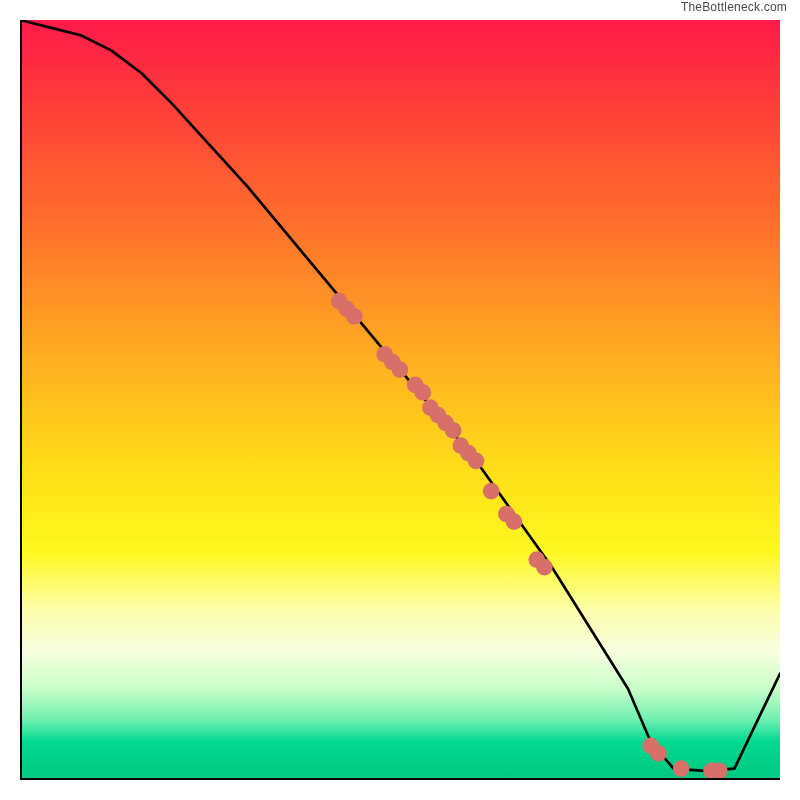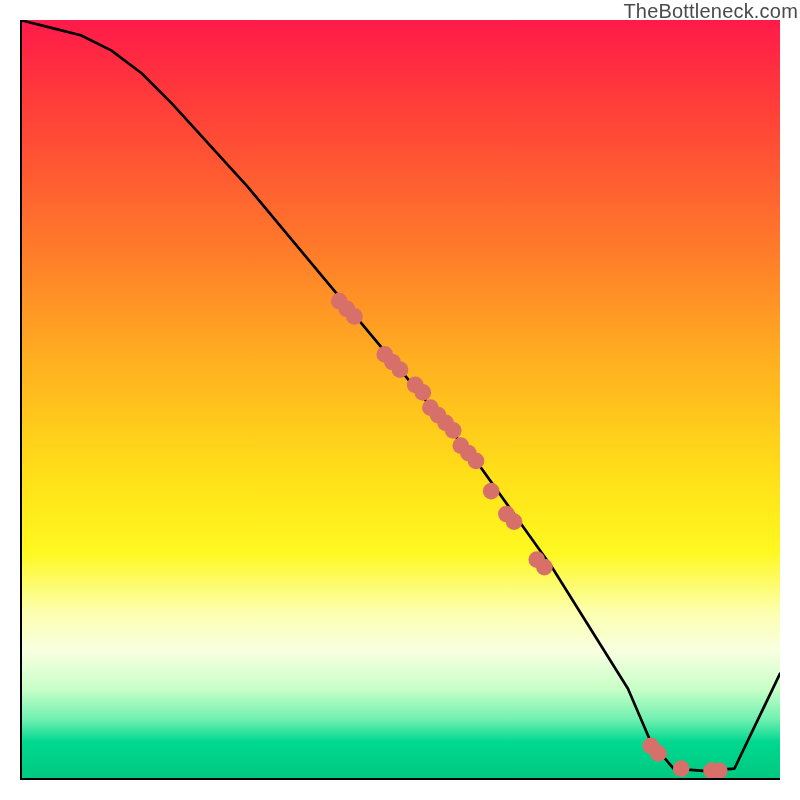--- a/index.html
+++ b/index.html
@@ -60,22 +60,22 @@
     position: absolute;
     left: 0;
     top: 0;
     width: 100%;
     height: 100%;
     pointer-events: none;
   }
   .watermark {
     position: absolute;
     top: 0;
-    right: 2px;
-    font-size: 20px;
+    right: 13px;
+    font-size: 12px;
     font-weight: 500;
     color: #4a4a4a;
     letter-spacing: 0.2px;
   }
 </style>
 </head>
 <body>
 
 <div class="chart-container">
   <div class="watermark">TheBottleneck.com</div>

